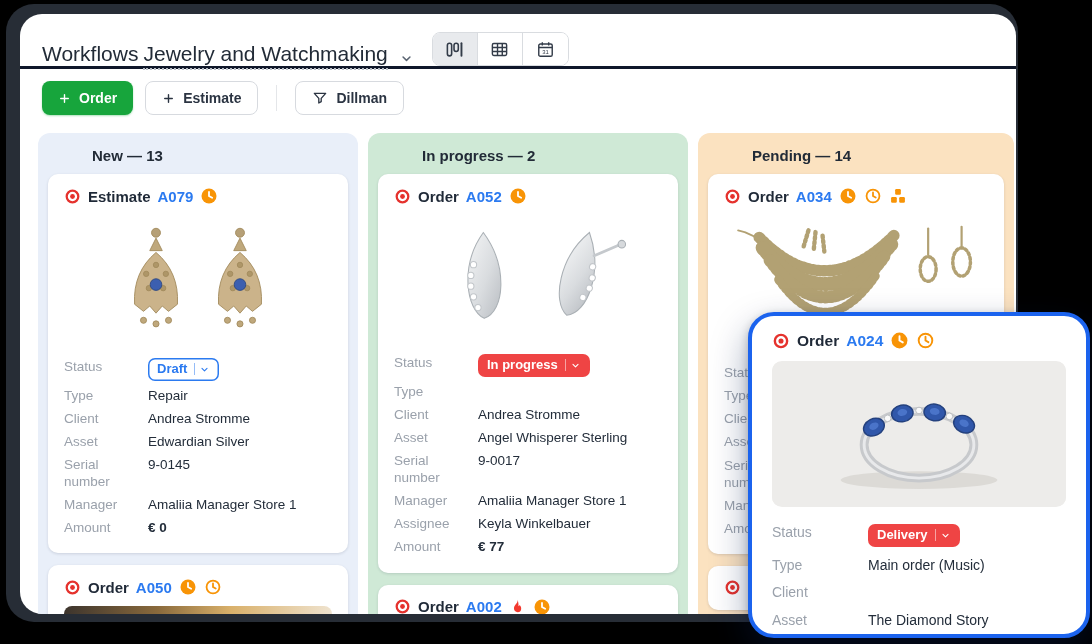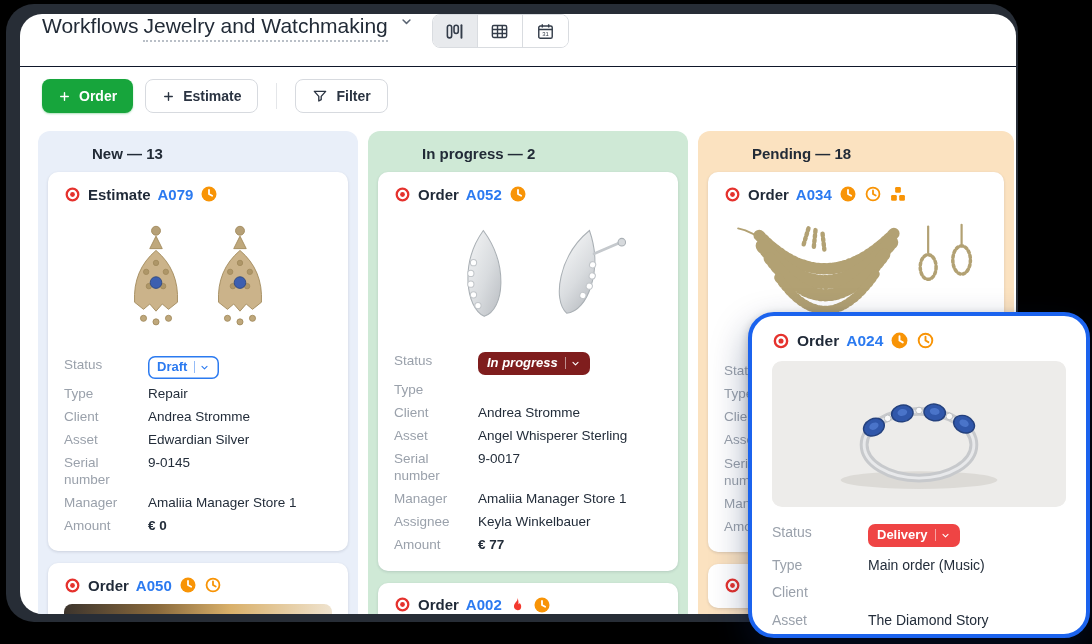--- a/index.html
+++ b/index.html
@@ -4,21 +4,21 @@
 <style>
   html,body{margin:0;padding:0;}
   body{
     width:1092px;height:644px;background:#000;position:relative;overflow:hidden;
     font-family:"Liberation Sans",sans-serif;-webkit-font-smoothing:antialiased;
   }
   
   .frame{position:absolute;left:6px;top:4px;width:1012px;height:618px;background:#272d36;border-radius:28px;}
   .window{position:absolute;left:14px;top:10px;width:996px;height:600px;background:#fff;border-radius:22px;overflow:hidden;}
   
-  .hdr{height:52px;display:flex;align-items:flex-start;padding:0 22px;border-bottom:1px solid #0f172a;}
+  .hdr{height:52px;display:flex;align-items:flex-end;padding:0 22px;border-bottom:3px solid #0f172a;}
   .title{font-size:21px;color:#222b37;white-space:nowrap;}
   .title .sel{border-bottom:2px dotted #b9bfc7;padding-bottom:3px;margin-left:5px;}
   .title-chev{color:#5a6472;margin-left:11px;display:flex;}
   .views{margin-left:18px;display:flex;border:1px solid #d9dce0;border-radius:8px;overflow:hidden;background:#fff;}
   .vbtn{width:45px;height:32px;display:grid;place-items:center;color:#333c49;background:#fff;border:none;border-right:1px solid #d9dce0;cursor:pointer;padding:0;}
   .vbtn:last-child{border-right:none;}
   .vbtn.active{background:#e8eaed;}
   
   .toolbar{padding:12px 22px 14px;display:flex;align-items:center;gap:12px;}
   .btn{height:34px;border-radius:8px;display:inline-flex;align-items:center;gap:8px;font-size:14px;font-weight:600;padding:0 16px;cursor:pointer;border:none;}
@@ -42,21 +42,21 @@
   .cimg{margin:10px 0 4px;border-radius:8px;overflow:hidden;background:#fff;}
   .cimg svg{display:block;width:100%;height:100%;}
   .h132{height:132px;} .h128{height:128px;} .h138{height:138px;} .h44{height:44px;} .h146{height:146px;}
   .fields{margin-top:8px;}
   .frow{display:grid;grid-template-columns:84px 1fr;padding:3px 0;font-size:13.5px;line-height:1.27;align-items:start;}
   .flabel{color:#9aa1ab;}
   .fvalue{color:#232d3a;}
   .b{font-weight:700;}
   .pill{display:inline-flex;align-items:center;font-size:13px;font-weight:600;padding:3px 9px;border-radius:7px;cursor:pointer;}
   .pill-draft{color:#2b7af0;background:#fff;box-shadow:inset 0 0 0 1.5px #2b7af0;justify-content:flex-end;}
-  .pill-green{background:#7f1d1d;color:#fff;font-style:italic;}
+  .pill-green{background:#ef4444;color:#fff;}
   .pill-cyan{background:#ef4444;color:#fff;}
   .psep{width:1px;height:12px;background:currentColor;opacity:.5;margin:0 4px 0 7px;}
   
   .overlay{position:absolute;left:748px;top:312px;width:342px;height:326px;box-sizing:border-box;
     background:#fff;border:4px solid #1b63ee;border-radius:26px;z-index:50;
     box-shadow:0 16px 36px rgba(8,28,80,.38),0 3px 10px rgba(0,0,0,.22);
     padding:15px 20px 16px;overflow:hidden;}
   .overlay .chead{font-size:15.5px;}
   .overlay .cimg{margin:11px 0 12px;border-radius:10px;background:#edecea;}
   .overlay .frow{grid-template-columns:96px 1fr;font-size:14px;padding:5px 0;}
@@ -170,21 +170,21 @@
         <svg class="i" width="13" height="13">
             <use href="#i-plus"></use>
           </svg>
         <span>Estimate</span>
       </button>
       <div class="vdiv"></div>
       <button class="btn btn-outline">
         <svg class="i" width="16" height="16">
             <use href="#i-funnel"></use>
           </svg>
-        <span>Filter</span>
+        <span>Dillman</span>
       </button>
     </div>
 
     <div class="board">
 
       <div class="col col-new">
         <div class="col-title">New — 13</div>
 
         <div class="card">
           <div class="chead">
@@ -370,21 +370,21 @@
                 <use href="#i-flame"></use>
               </svg>
             <svg class="i i-org" width="18" height="18">
                 <use href="#i-clock-f"></use>
               </svg>
           </div>
         </div>
       </div>
 
       <div class="col col-pend">
-        <div class="col-title">Pending — 18</div>
+        <div class="col-title">Pending — 14</div>
 
         <div class="card">
           <div class="chead">
             <svg class="i i-red" width="17" height="17">
                 <use href="#i-target"></use>
               </svg>
             <span>Order</span>
             <span class="cid">A034</span>
             <svg class="i i-org" width="18" height="18">
                 <use href="#i-clock-f"></use>

